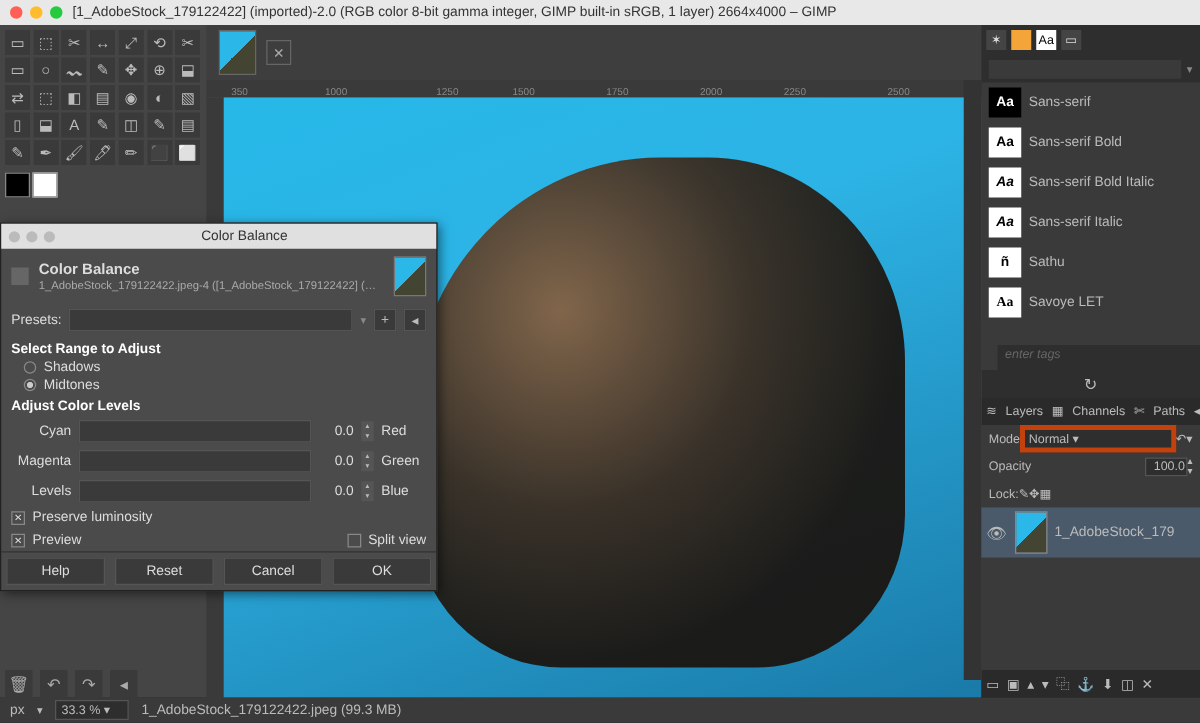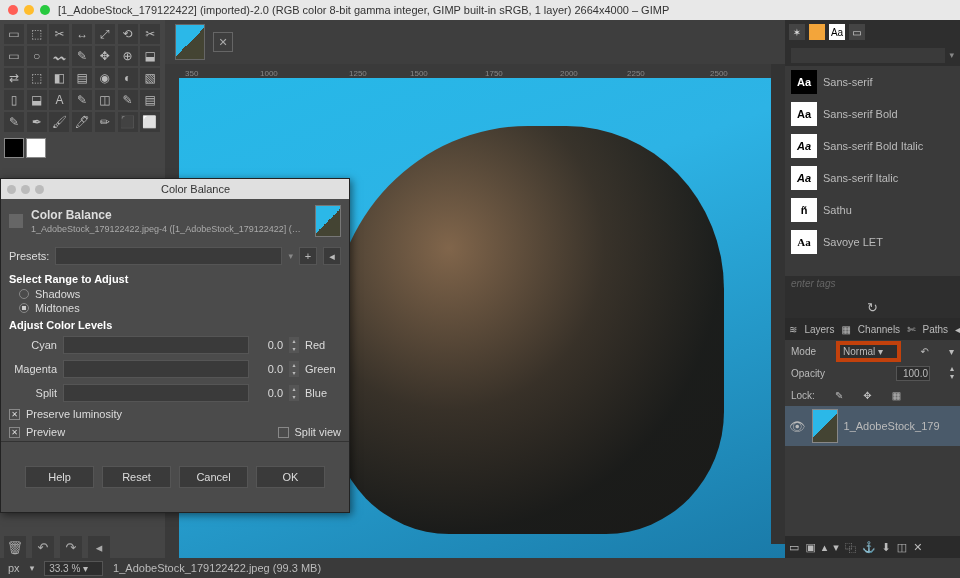--- a/index.html
+++ b/index.html
@@ -39,26 +39,26 @@
 .rp-tabs { height: 24px; background: #2e2e2e; display: flex; align-items: center; padding: 0 4px; gap: 4px; }
 .rp-tab { width: 16px; height: 16px; background: #444; display: flex; align-items: center; justify-content: center; font-size: 10px; cursor: pointer; color: #ddd; }
 .rp-tab.yellow { background: #f3a53a; }
 .rp-tab.white { background: #fff; color: #000; }
 .font-filter { height: 22px; background: #2e2e2e; display: flex; align-items: center; padding: 0 6px; }
 .font-filter input { flex: 1; background: #3a3a3a; border: none; color: #bbb; font-size: 10px; padding: 2px; }
 .font-list { flex: 0 0 210px; overflow-y: auto; }
 .font-item { display: flex; align-items: center; height: 32px; padding: 0 6px; gap: 6px; cursor: pointer; }
 .font-swatch { width: 26px; height: 24px; background: #fff; color: #000; display: flex; align-items: center; justify-content: center; font-size: 11px; font-weight: bold; }
 .font-swatch.dark { background: #000; color: #fff; }
-.tags-input { height: 20px; background: #2e2e2e; padding: 2px 6px; color: #666; font-size: 10px; font-style: italic; }
+.tags-input { height: 20px; background: #2e2e2e; padding: 2px 6px; color: #666; font-size: 10px; font-style: italic; margin-left: 13px; }
 .refresh-row { height: 22px; display: flex; align-items: center; justify-content: center; background: #2e2e2e; }
 
 .layers-header { height: 22px; background: #2a2a2a; display: flex; align-items: center; padding: 0 4px; gap: 4px; font-size: 10px; }
 .lh-tab { padding: 2px 3px; cursor: pointer; }
-.mode-row, .opacity-row, .lock-row { height: 22px; display: flex; align-items: center; padding: 0 6px; gap: 20px; font-size: 10px; }
+.mode-row, .opacity-row, .lock-row { height: 22px; display: flex; align-items: center; padding: 0 6px; gap: 0; font-size: 10px; }
 .mode-select { flex: 1; background: #2e2e2e; border: 4px solid #c2410c; color: #bbb; font-size: 10px; padding: 1px 3px; }
 .opacity-val { width: 34px; background: #2e2e2e; border: 1px solid #555; color: #bbb; text-align: right; font-size: 10px; padding: 1px; }
 .layers-list { flex: 1; }
 .layer-row { display: flex; align-items: center; height: 40px; padding: 0 4px; gap: 6px; background: #4a5a6a; }
 .eye { font-size: 13px; cursor: pointer; }
 .layer-thumb { width: 26px; height: 34px; background: linear-gradient(135deg, #2bb8e8 50%, #443 50%); border: 1px solid #888; }
 .layers-footer { height: 22px; background: #2a2a2a; display: flex; align-items: center; padding: 0 4px; gap: 6px; }
 
 
 .statusbar { height: 20px; background: #3a3a3a; display: flex; align-items: center; padding: 0 8px; gap: 10px; color: #bbb; font-size: 11px; }
@@ -92,21 +92,21 @@
 .sr-left { width: 48px; text-align: right; }
 .sr-track { flex: 1; height: 18px; background: #3a3a3a; border: 1px solid #555; position: relative; }
 .sr-val { width: 28px; text-align: right; }
 .sr-spin { width: 10px; display: flex; flex-direction: column; }
 .sr-spin span { height: 8px; background: #555; font-size: 6px; text-align: center; cursor: pointer; color:#bbb; line-height:8px;}
 .sr-right { width: 36px; }
 .reset-range-row { display: flex; justify-content: flex-end; padding: 4px 8px; }
 .small-btn { padding: 3px 8px; background: #3a3a3a; border: 1px solid #555; color: #ddd; cursor: pointer; font-size: 11px; }
 .check-row { display: flex; align-items: center; padding: 3px 8px; gap: 6px; }
 .chk { width: 11px; height: 11px; border: 1px solid #888; display: flex; align-items: center; justify-content: center; font-size: 8px; }
-.dlg-buttons { display: flex; justify-content: space-around; padding: 24px; gap: 8px; border-top: 1px solid #333; }
+.dlg-buttons { display: flex; justify-content: space-around; padding: 4px; gap: 8px; border-top: 1px solid #333; }
 .dlg-btn { flex: 1; padding: 4px; background: #3a3a3a; border: 1px solid #555; color: #ddd; cursor: pointer; text-align: center; font-size: 11px; }
 </style>
 </head>
 <body>
 
 <div class="titlebar">
   <div class="traffic">
     <span class="tl-close"></span>
     <span class="tl-min"></span>
     <span class="tl-max"></span>
@@ -339,21 +339,21 @@
         <div class="sr-left">Magenta</div>
         <div class="sr-track"></div>
         <div class="sr-val">0.0</div>
         <div class="sr-spin">
           <span>▴</span>
           <span>▾</span>
         </div>
         <div class="sr-right">Green</div>
       </div>
       <div class="slider-row">
-        <div class="sr-left">Split</div>
+        <div class="sr-left">Levels</div>
         <div class="sr-track"></div>
         <div class="sr-val">0.0</div>
         <div class="sr-spin">
           <span>▴</span>
           <span>▾</span>
         </div>
         <div class="sr-right">Blue</div>
       </div>
     </div>
   <div class="check-row">

